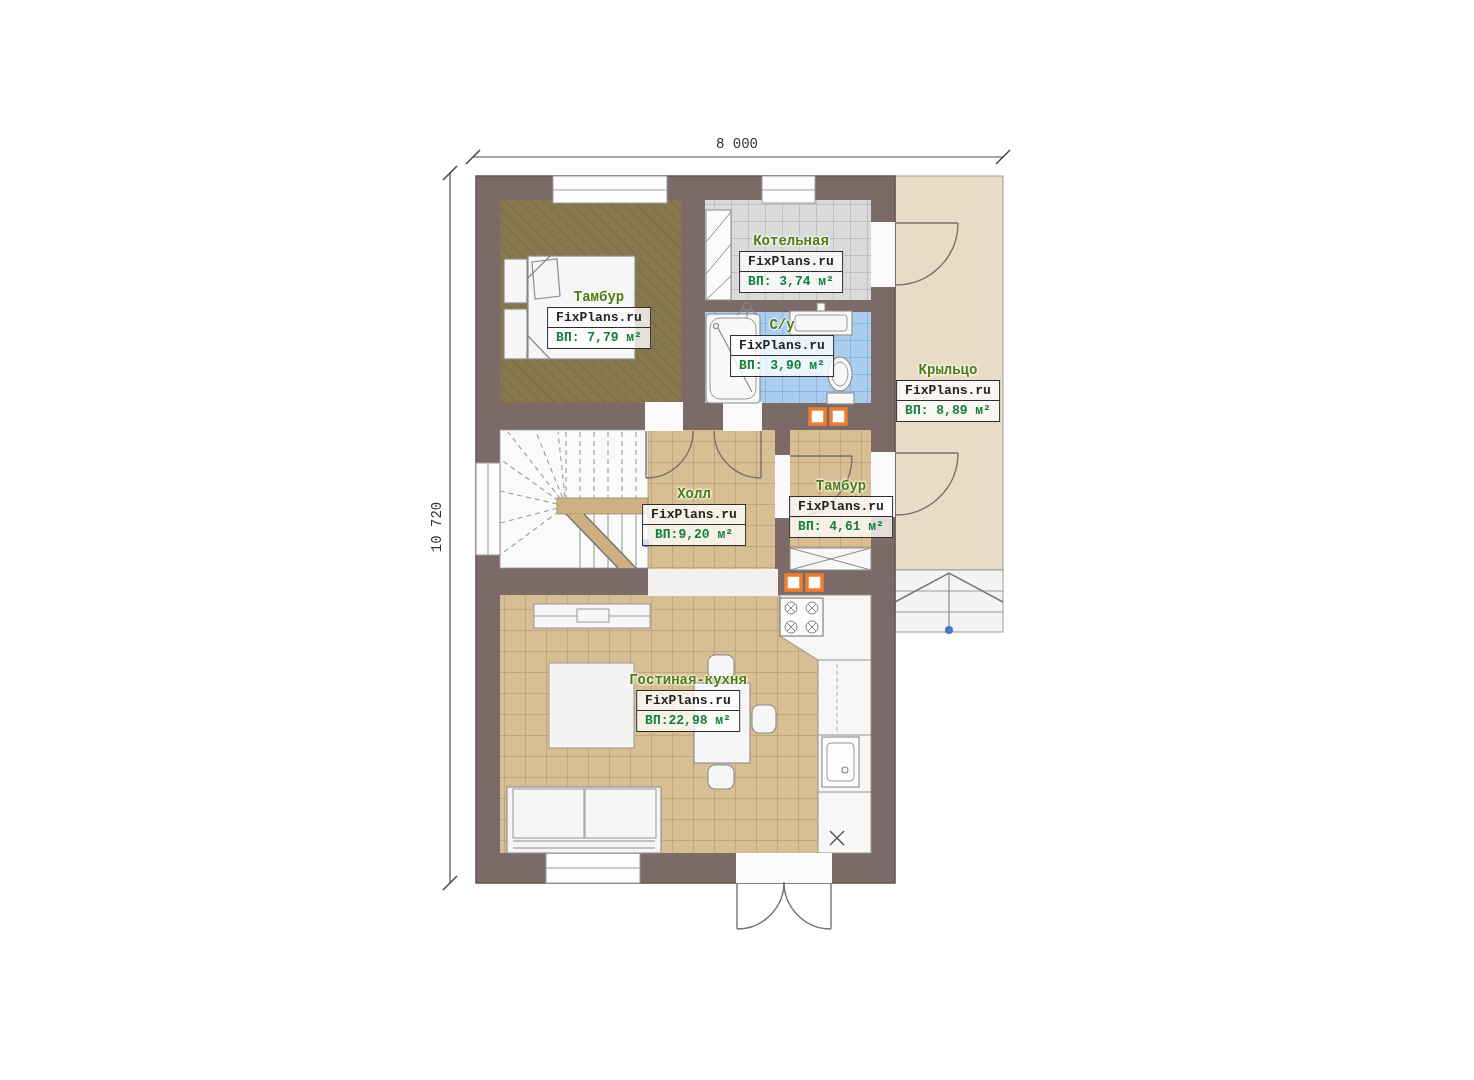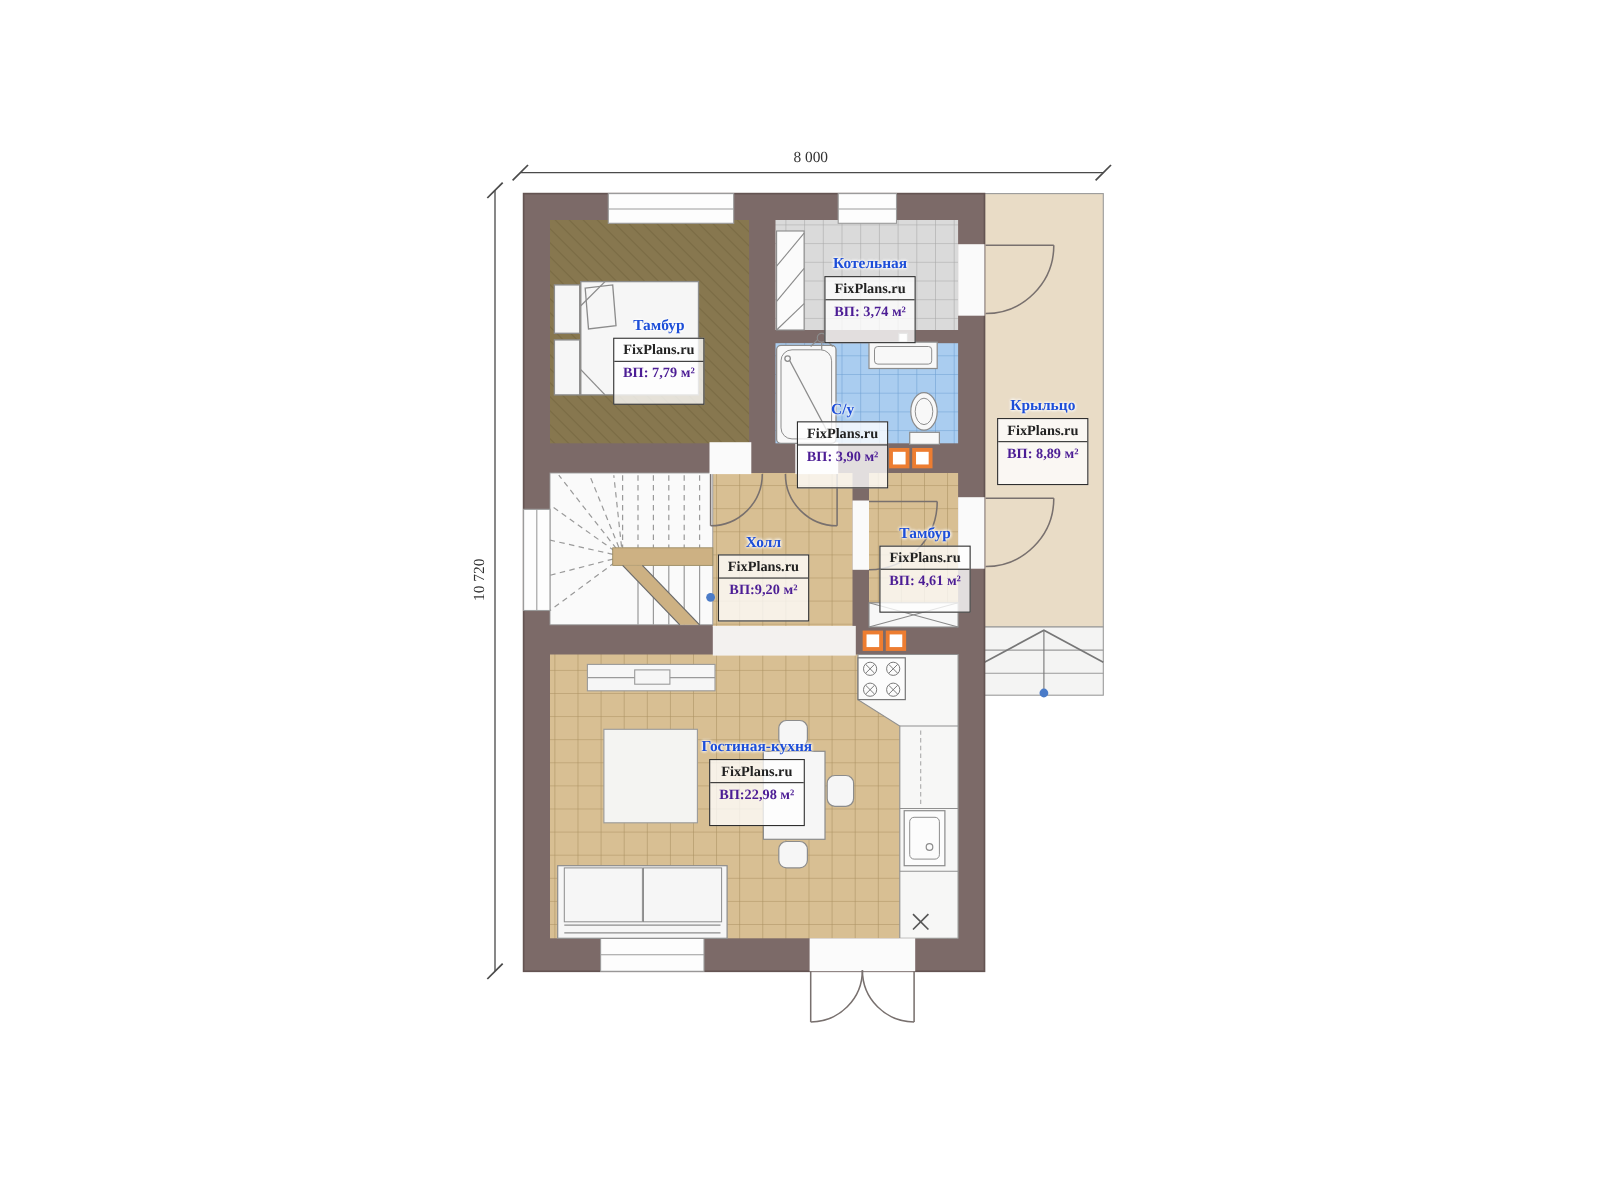--- a/index.html
+++ b/index.html
@@ -1,25 +1,25 @@
 <!DOCTYPE html>
 <html><head>
 <meta charset="utf-8">
 <style>
   html,body{margin:0;padding:0;background:#ffffff;}
   #canvas{position:relative;width:1226px;height:1080px;background:#ffffff;overflow:hidden;
-          font-family:Liberation Serif, serif;}
+          font-family:Liberation Mono, monospace;}
   svg{position:absolute;left:0;top:0;}
   .room-label{position:absolute;transform:translateX(-50%);text-align:center;z-index:5;}
-  .room-name{font-size:14px;font-weight:bold;color:#1d4ed8;white-space:nowrap;margin-bottom:2px;
+  .room-name{font-size:14px;font-weight:bold;color:#4d7c0f;white-space:nowrap;margin-bottom:2px;
              text-shadow:0 0 3px #fff,0 0 3px #fff,0 0 3px #fff;}
   .room-box{display:inline-block;border:1.6px solid #2e2e2e;background:rgba(255,255,255,0.78);}
   .room-site{font-size:13px;font-weight:bold;color:#222;padding:2px 8px 2px 8px;white-space:nowrap;
              border-bottom:1.2px solid #2e2e2e;text-align:center;}
-  .room-area{font-size:13px;font-weight:bold;color:#4c1d95;padding:2px 8px 20px 8px;white-space:nowrap;}
+  .room-area{font-size:13px;font-weight:bold;color:#15803d;padding:2px 8px 3px 8px;white-space:nowrap;}
   .dim-label{position:absolute;font-size:14px;color:#333;white-space:nowrap;z-index:4;}
   #dim-top{left:737px;top:136px;transform:translateX(-50%);}
   #dim-left{left:437px;top:527px;transform:translate(-50%,-50%) rotate(-90deg);}
 </style>
 </head>
 <body>
 
 <div id="canvas">
 
 <svg width="1474" height="1080" viewBox="0 0 1474 1080">
@@ -274,21 +274,21 @@
 </div>
 
 <div class="room-label" style="left:791px;top:233px;">
   <div class="room-name">Котельная</div>
   <div class="room-box">
     <div class="room-site">FixPlans.ru</div>
     <div class="room-area">ВП: 3,74 м²</div>
   </div>
 </div>
 
-<div class="room-label" style="left:766px;top:317px;margin-top:48px;">
+<div class="room-label" style="left:782px;top:317px;">
   <div class="room-name">С/у</div>
   <div class="room-box">
     <div class="room-site">FixPlans.ru</div>
     <div class="room-area">ВП: 3,90 м²</div>
   </div>
 </div>
 
 <div class="room-label" style="left:948px;top:362px;">
   <div class="room-name">Крыльцо</div>
   <div class="room-box">

